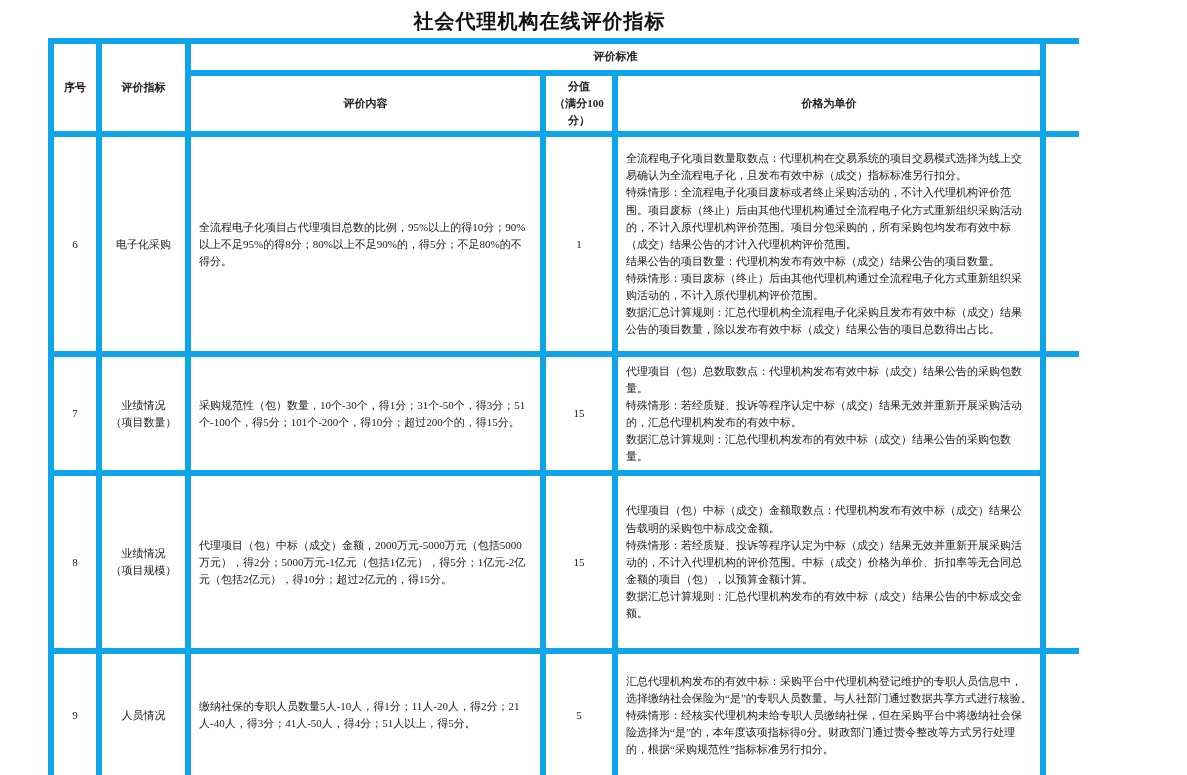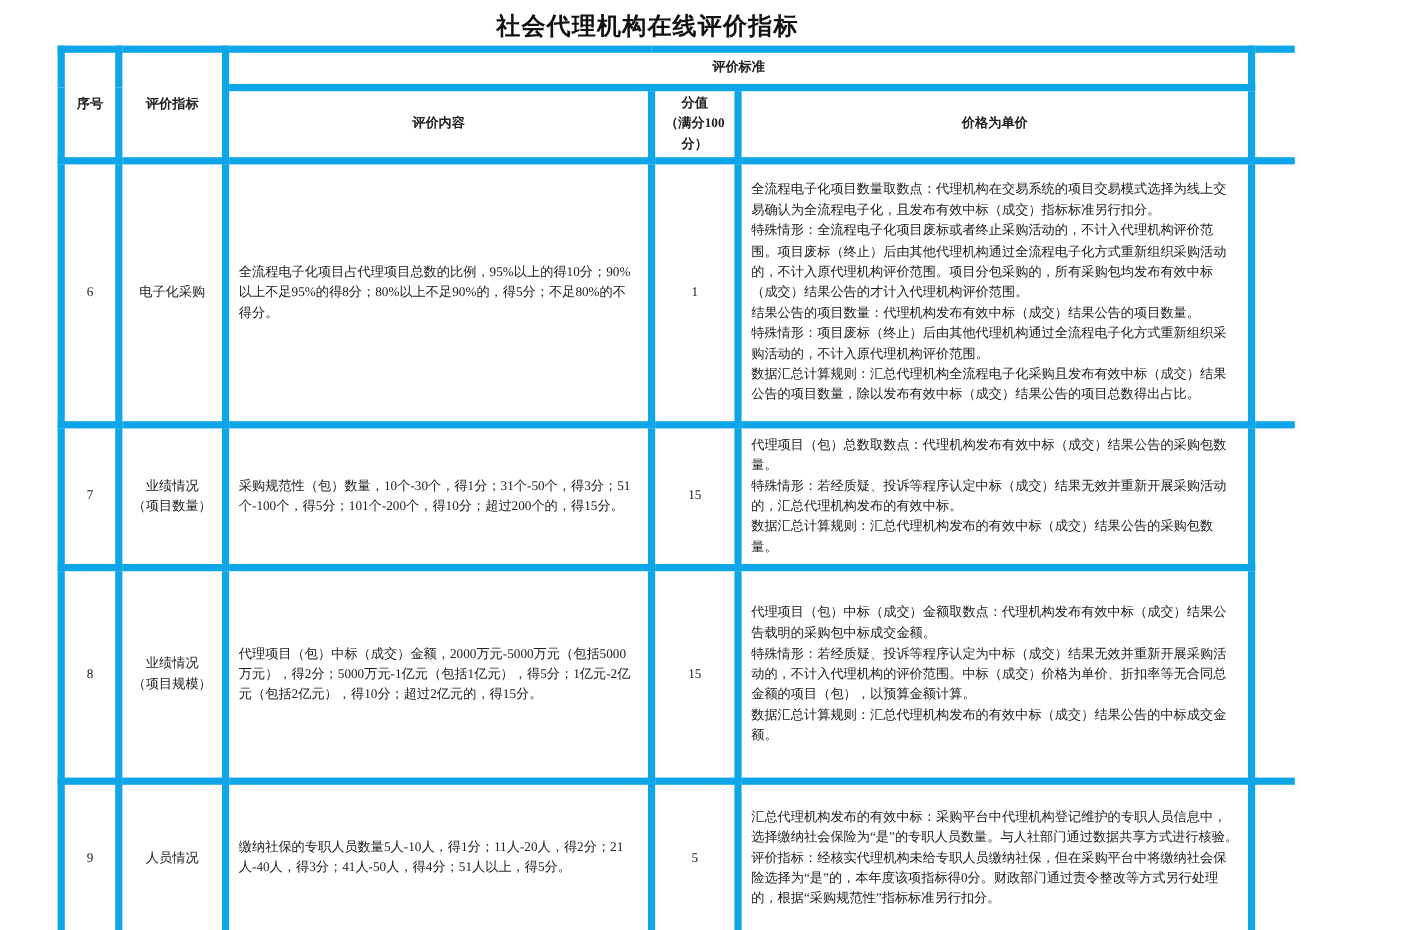--- a/index.html
+++ b/index.html
@@ -124,19 +124,19 @@
             <p><b>数据汇总计算规则：</b><span>汇总代理机构发布的有效中标（成交）结果公告的中标成交金额。</span></p>
           </td>
       </tr>
       <tr style="height:128px">
         <td class="cell-center">9</td>
         <td class="cell-center">人员情况</td>
         <td class="cell-text">缴纳社保的专职人员数量5人-10人，得1分；11人-20人，得2分；21人-40人，得3分；41人-50人，得4分；51人以上，得5分。</td>
         <td class="cell-center">5</td>
         <td class="cell-text">
             <p><b>汇总代理机构发布的有效中标：</b><span>采购平台中代理机构登记维护的专职人员信息中，选择缴纳社会保险为“是”的专职人员数量。与人社部门通过数据共享方式进行核验。</span></p>
-            <p><b>评价指标：</b><span>经核实代理机构未给专职人员缴纳社保，但在采购平台中将缴纳社会保险选择为“是”的，本年度该项指标得0分。财政部门通过责令整改等方式另行处理的，根据“采购规范性”指标标准另行扣分。</span></p>
+            <p><b>特殊情形：</b><span>经核实代理机构未给专职人员缴纳社保，但在采购平台中将缴纳社会保险选择为“是”的，本年度该项指标得0分。财政部门通过责令整改等方式另行处理的，根据“采购规范性”指标标准另行扣分。</span></p>
           </td>
         <td class="cell-center">客观评价指标</td>
       </tr>
     </tbody>
   </table>
 </div>
 
 </body></html>

